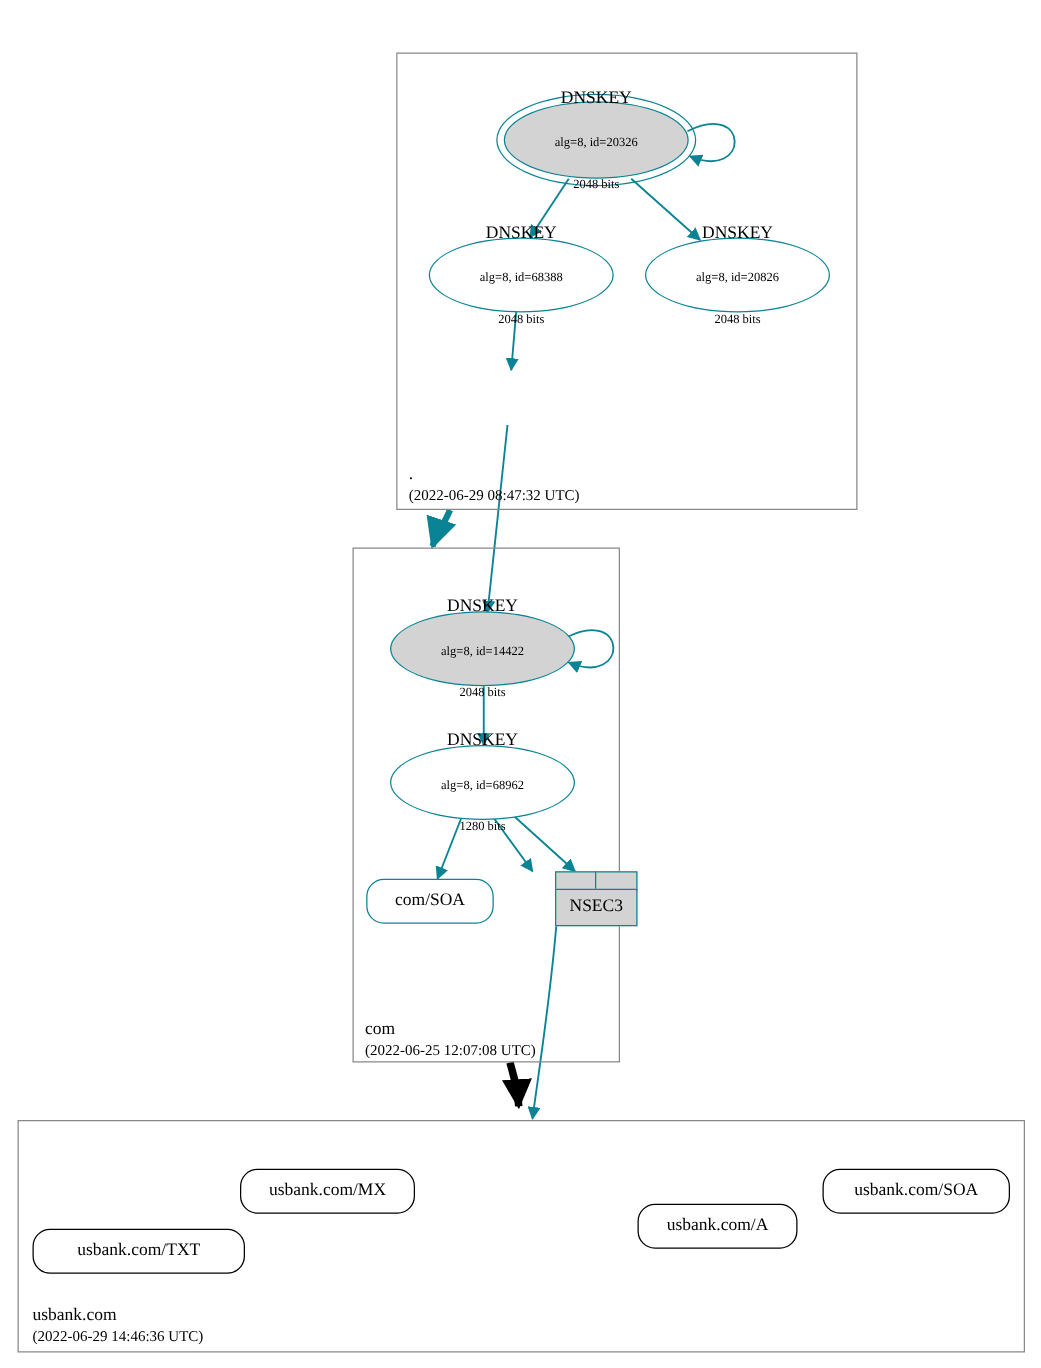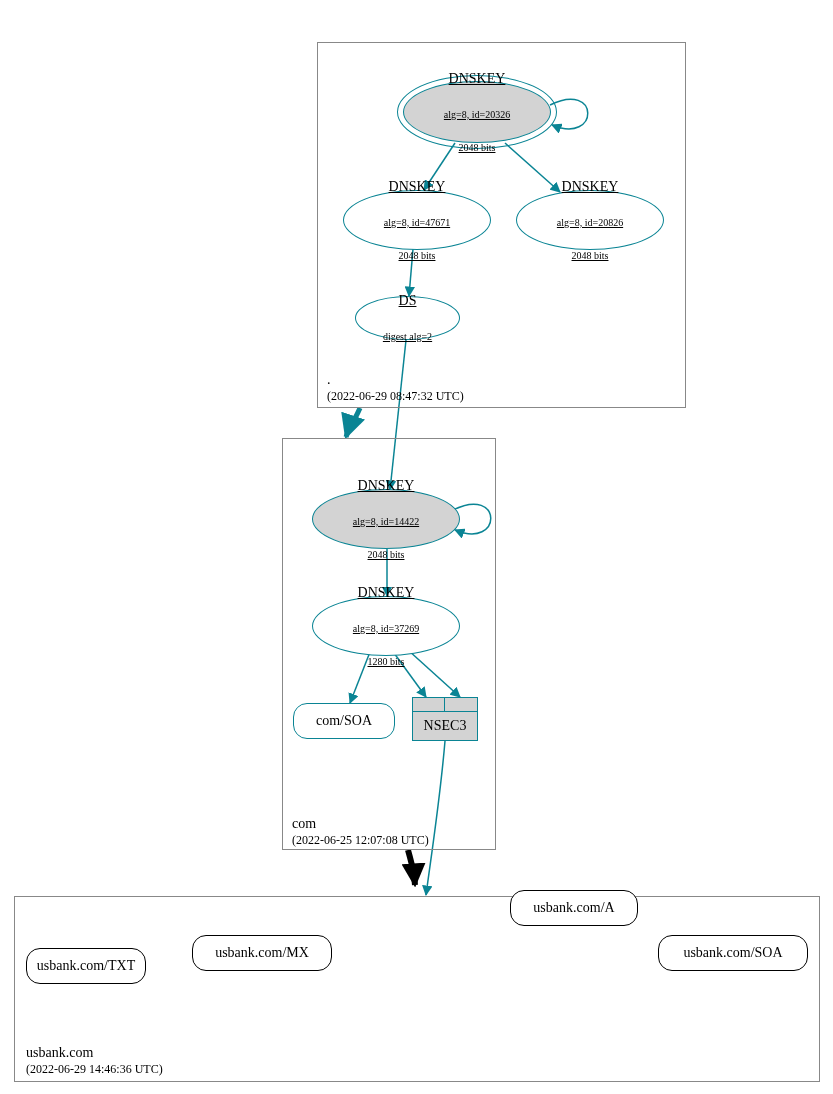--- a/index.html
+++ b/index.html
@@ -53,40 +53,40 @@
     font-size: 14px;
   }
   .node .sub {
     font-size: 10px;
     line-height: 1.15;
     margin-top: 22px;
   }
   .ellipse-teal {
     border: 1.5px solid #0a8494;
     border-radius: 50%;
-    text-decoration: underline;
   }
   .ellipse-teal.filled { background: #d3d3d3; }
   .double-ellipse {
     position: absolute;
     border: 1.5px solid #0a8494;
     border-radius: 50%;
     box-sizing: border-box;
   }
   .roundrect-teal {
     border: 1.5px solid #0a8494;
     border-radius: 14px;
   }
   .roundrect-black {
     border: 1.5px solid #000000;
     border-radius: 14px;
   }
   .nsec3-outer {
     position: absolute;
     box-sizing: border-box;
+    margin-left: 32px;
   }
   .nsec3-cell {
     position: absolute;
     border: 1.5px solid #0a8494;
     background: #d3d3d3;
     box-sizing: border-box;
     display: flex;
     align-items: center;
     justify-content: center;
     font-size: 14px;
@@ -145,50 +145,46 @@
 
   <div class="double-ellipse" style="left:397px; top:75px; width:160px; height:74px;"></div>
   <div class="node ellipse-teal filled" style="left:403px; top:81px; width:148px; height:62px;">
     <span class="title">DNSKEY</span>
     <span class="sub">alg=8, id=20326</span>
     <span class="sub">2048 bits</span>
   </div>
 
   <div class="node ellipse-teal" style="left:343px; top:190px; width:148px; height:60px;">
     <span class="title">DNSKEY</span>
-    <span class="sub">alg=8, id=47671</span>
+    <span class="sub">alg=8, id=68388</span>
     <span class="sub">2048 bits</span>
   </div>
 
   <div class="node ellipse-teal" style="left:516px; top:190px; width:148px; height:60px;">
     <span class="title">DNSKEY</span>
     <span class="sub">alg=8, id=20826</span>
     <span class="sub">2048 bits</span>
   </div>
 
-  <div class="node ellipse-teal" style="left:355px; top:296px; width:105px; height:44px;">
-    <span class="title">DS</span>
-    <span class="sub">digest alg=2</span>
-  </div>
 
   <div class="zone-box" style="left:282px; top:438px; width:214px; height:412px;"></div>
   <div class="zone-label" style="left:292px; top:815px;">
     <span class="zname">com</span>
     <span class="ztime">(2022-06-25 12:07:08 UTC)</span>
   </div>
 
   <div class="node ellipse-teal filled" style="left:312px; top:489px; width:148px; height:60px;">
     <span class="title">DNSKEY</span>
     <span class="sub">alg=8, id=14422</span>
     <span class="sub">2048 bits</span>
   </div>
 
   <div class="node ellipse-teal" style="left:312px; top:596px; width:148px; height:60px;">
     <span class="title">DNSKEY</span>
-    <span class="sub">alg=8, id=37269</span>
+    <span class="sub">alg=8, id=68962</span>
     <span class="sub">1280 bits</span>
   </div>
 
   <div class="node roundrect-teal" style="left:293px; top:703px; width:102px; height:36px;">
     <span class="title">com/SOA</span>
   </div>
 
   <div class="nsec3-outer" style="left:412px; top:697px; width:66px; height:44px;">
     <div class="nsec3-cell" style="left:0; top:0; width:34px; height:16px;"></div>
     <div class="nsec3-cell" style="left:32px; top:0; width:34px; height:16px;"></div>
@@ -196,26 +192,26 @@
       <span>NSEC3</span>
     </div>
   </div>
 
   <div class="zone-box" style="left:14px; top:896px; width:806px; height:186px;"></div>
   <div class="zone-label" style="left:26px; top:1044px;">
     <span class="zname">usbank.com</span>
     <span class="ztime">(2022-06-29 14:46:36 UTC)</span>
   </div>
 
-  <div class="node roundrect-black" style="left:26px; top:948px; width:120px; height:36px;">
+  <div class="node roundrect-black" style="left:26px; top:983px; width:170px; height:36px;">
     <span class="title">usbank.com/TXT</span>
   </div>
   <div class="node roundrect-black" style="left:192px; top:935px; width:140px; height:36px;justify-content:center;">
     <span class="title">usbank.com/MX</span>
   </div>
-  <div class="node roundrect-black" style="left:510px; top:890px; width:128px; height:36px;">
+  <div class="node roundrect-black" style="left:510px; top:963px; width:128px; height:36px;">
     <span class="title">usbank.com/A</span>
   </div>
   <div class="node roundrect-black" style="left:658px; top:935px; width:150px; height:36px;align-items:center;">
     <span class="title">usbank.com/SOA</span>
   </div>
 
 </div>
 
 </body></html>

